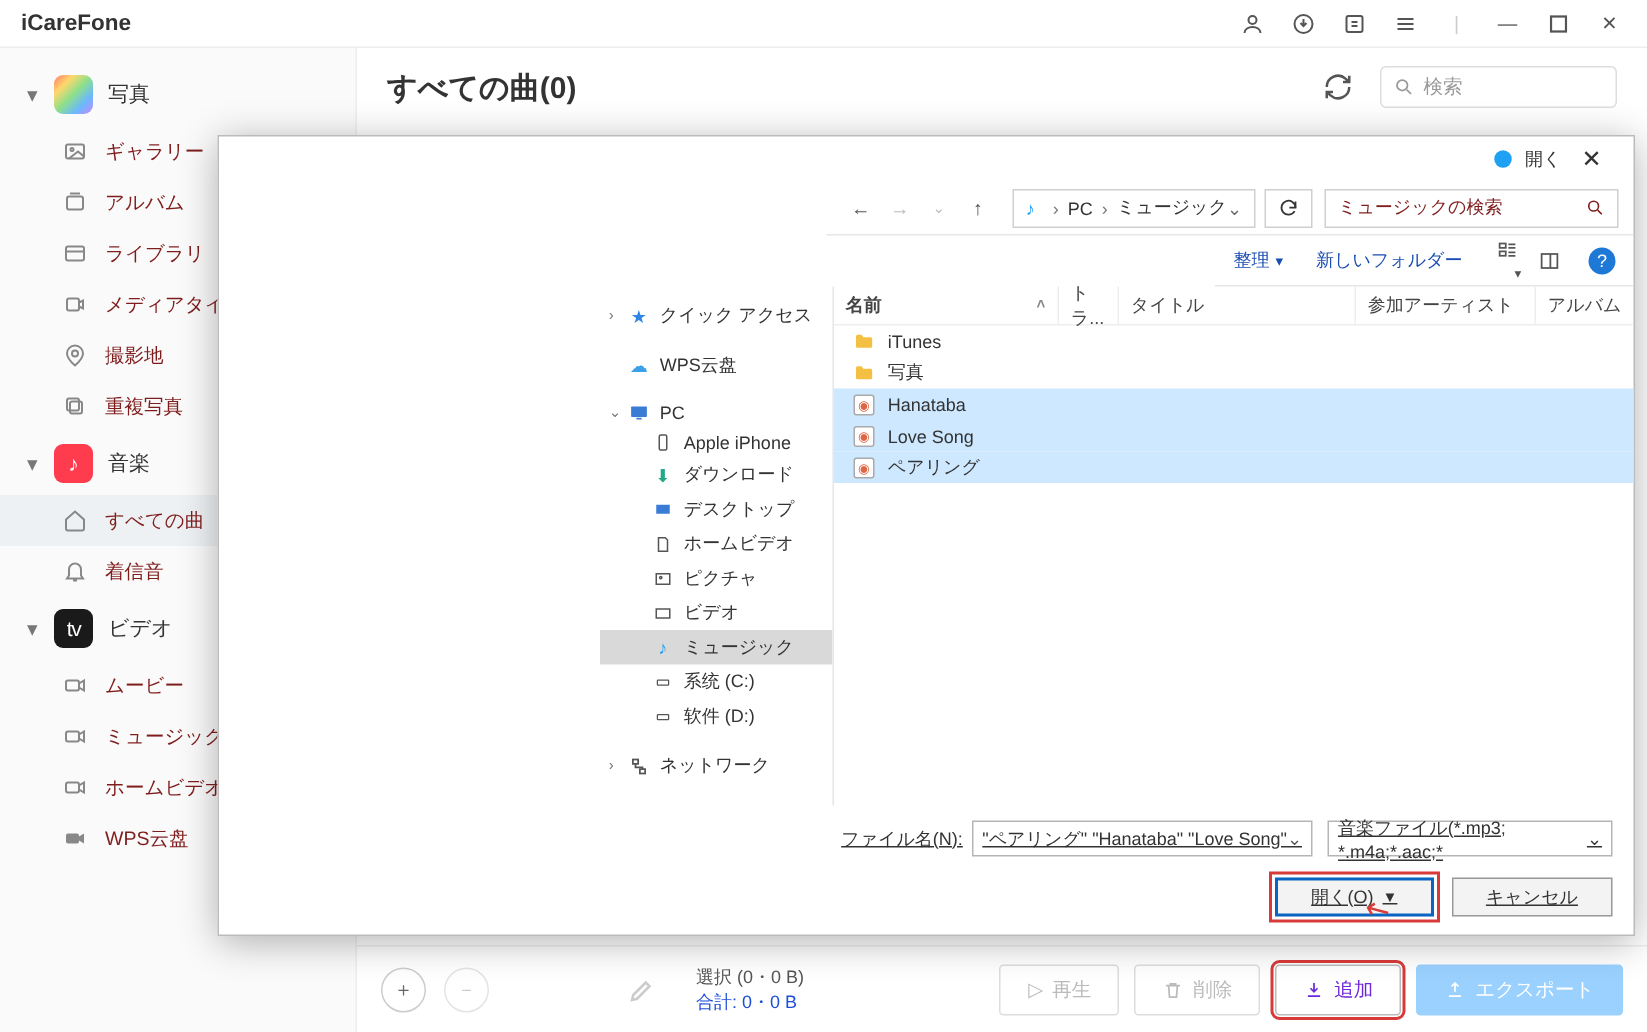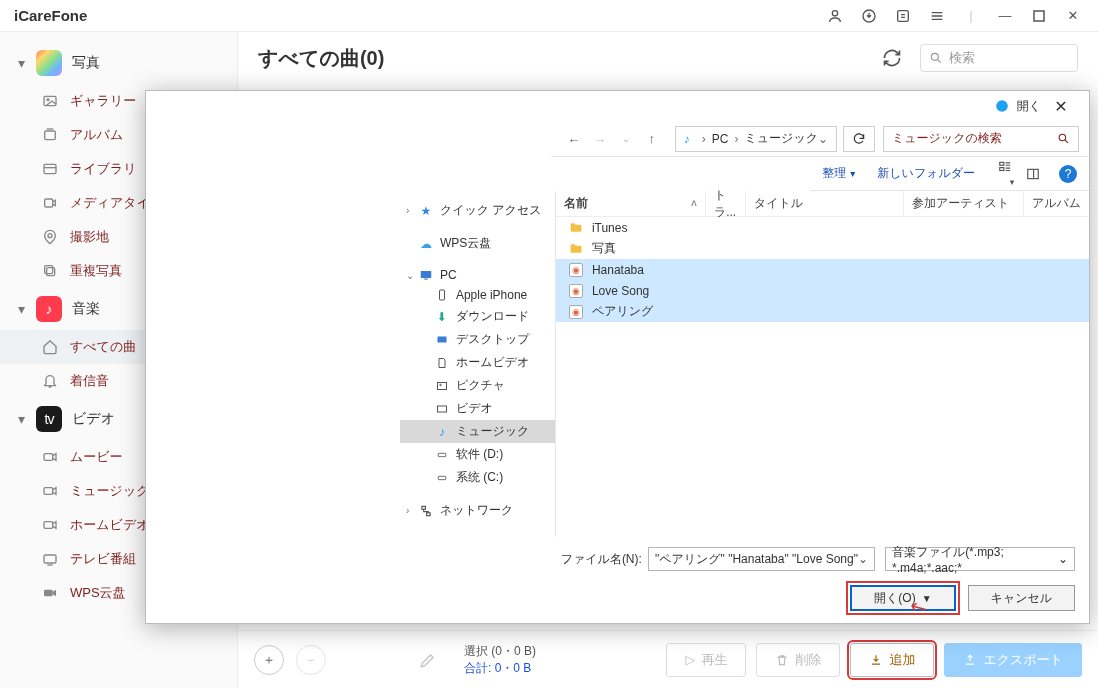--- a/index.html
+++ b/index.html
@@ -39,21 +39,21 @@
 
 .bottombar { position: absolute; left: 238px; right: 0; bottom: 0; height: 58px; border-top: 1px solid #eee; display:flex; align-items:center; padding: 0 16px; }
 .circle-btn { width: 30px; height: 30px; border: 1px solid #ccc; border-radius: 50%; display:flex; align-items:center; justify-content:center; margin-right: 12px; color:#666; cursor:pointer; }
 .circle-btn.dis { color:#ccc; border-color:#e4e4e4; }
 .edit-ic { color:#ccc; margin-left: 80px; }
 .sel-info { margin-left: 26px; font-size: 12px; color:#555; }
 .sel-info .s2 { color:#1d4ed8; }
 .bottombar .sp { flex:1; }
 .act-btn { height: 34px; padding: 0 18px; border: 1px solid #ddd; border-radius: 3px; display:flex; align-items:center; color:#bbb; margin-left: 10px; }
 .act-btn .ic { margin-right: 6px; }
-.act-btn.add { color:#a16207; border-color:#bbb; outline: 2px solid #d83a3a; outline-offset: 1px; cursor:pointer;}
+.act-btn.add { color:#6d28d9; border-color:#bbb; outline: 2px solid #d83a3a; outline-offset: 1px; cursor:pointer;}
 .act-btn.export { background:#9ad1ff; color:#fff; border-color:#9ad1ff; }
 
 
 .dialog { position: absolute; top: 90px; left: 145px; width: 945px; height: 534px; background:#fff; border: 1px solid #bbb; box-shadow: 0 4px 24px rgba(0,0,0,.3); display:flex; flex-direction:column;align-items:flex-end; }
 .dlg-title { height: 30px; display:flex; align-items:center; padding: 0 8px; font-size: 12px; }
 .dlg-title .ic { width:18px; height:18px; margin-right:6px; color:#1ea1f2; display:inline-flex; align-items:center; justify-content:center;}
 .dlg-title .sp { flex:1; }
 .dlg-close { width: 40px; text-align:center; font-size: 16px; cursor:pointer; }
 .dlg-nav { height: 36px; display:flex; align-items:center; padding: 0 10px; border-bottom: 1px solid #e6e6e6; }
 .navbtn { width: 26px; text-align:center; color:#555; cursor:pointer; }
@@ -82,21 +82,21 @@
 .cols { height: 26px; display:flex; align-items:center; font-size:12px; color:#444; border-bottom: 1px solid #eee;}
 .cols .c { padding: 0 8px; border-right: 1px solid #eee; height:100%; display:flex; align-items:center;}
 .cols .c1 { width: 150px; font-weight: bold; } .cols .c2 { width:40px;} .cols .c3{width:158px;} .cols .c4{width:120px;} .cols .c5{flex:1; border-right:none;}
 .cols .sort { margin-left: auto; color:#888; font-size:10px;}
 .files { flex:1; }
 .frow { height: 21px; display:flex; align-items:center; padding-left: 12px; font-size:12px;}
 .frow .fic { width:16px; margin-right:8px; display:inline-flex; align-items:center; justify-content:center;}
 .frow.sel { background: #cde8ff; }
 .folder-ic { color:#f3c043; }
 .audio-ic { width:14px; height:14px; background:#fff; border:1px solid #aaa; display:inline-flex; align-items:center; justify-content:center; color:#d64; font-size:9px; border-radius:2px;}
-.dlg-foot { padding: 10px 14px 12px 14px; }
+.dlg-foot { padding: 10px 14px 12px 14px; text-decoration: underline; }
 .fn-row { display:flex; align-items:center; margin-bottom: 14px; }
 .fn-label { font-size:12px; margin-right: 6px; white-space:nowrap;}
 .fn-input { flex:1; height:24px; border:1px solid #b5b5b5; padding: 0 6px; font-size:12px; display:flex; align-items:center; justify-content:space-between; margin-right:10px;}
 .fn-input .dd { color:#555; }
 .filter { width:190px; height:24px; border:1px solid #b5b5b5; font-size:12px; display:flex; align-items:center; padding:0 6px; justify-content:space-between;}
 .btns { display:flex; justify-content:flex-end; gap: 12px; }
 .dlg-btn { height:26px; padding: 0 22px; border:1px solid #999; background:#f3f3f3; font-size:12px; display:flex; align-items:center; cursor:pointer;}
 .dlg-btn.primary { border:2px solid #0a64c2; outline: 2px solid #d83a3a; outline-offset: 2px; }
 .dlg-btn .dd { margin-left: 6px; font-size:10px;}
 .arrow-callout { position:absolute; bottom: 4px; right: 162px; color:#d83a3a; font-size: 20px; transform: rotate(-30deg); }
@@ -254,29 +254,20 @@
           <span>ミュージック</span>
         </div>
         <div class="sub">
           <span class="ic">
             <svg width="16" height="16" viewBox="0 0 24 24" fill="none" stroke="currentColor" stroke-width="2">
               <rect x="3" y="7" width="13" height="10" rx="2"></rect>
               <path d="M16 10l5-3v10l-5-3"></path>
             </svg>
           </span>
           <span>ホームビデオ</span>
-        </div>
-        <div class="sub">
-          <span class="ic">
-            <svg width="16" height="16" viewBox="0 0 24 24" fill="none" stroke="currentColor" stroke-width="2">
-              <rect x="3" y="6" width="18" height="12" rx="2"></rect>
-              <path d="M8 21h8"></path>
-            </svg>
-          </span>
-          <span>テレビ番組</span>
         </div>
         <div class="sub">
           <span class="ic">
             <svg width="16" height="16" viewBox="0 0 24 24" fill="currentColor">
               <rect x="3" y="7" width="13" height="10" rx="2"></rect>
               <path d="M16 10l5-3v10l-5-3z"></path>
             </svg>
           </span>
           <span>WPS云盘</span>
         </div>
@@ -500,30 +491,30 @@
           </span>
           <span>ミュージック</span>
         </div>
         <div class="tnode lvl1">
           <span class="exp"></span>
           <span class="tic">
             <svg width="14" height="10" viewBox="0 0 24 24" fill="none" stroke="#555" stroke-width="2">
               <rect x="3" y="8" width="18" height="8" rx="1"></rect>
             </svg>
           </span>
-          <span>软件 (D:)</span>
+          <span>系统 (C:)</span>
         </div>
         <div class="tnode lvl1">
           <span class="exp"></span>
           <span class="tic">
             <svg width="14" height="10" viewBox="0 0 24 24" fill="none" stroke="#555" stroke-width="2">
               <rect x="3" y="8" width="18" height="8" rx="1"></rect>
             </svg>
           </span>
-          <span>系统 (C:)</span>
+          <span>软件 (D:)</span>
         </div>
         <div class="tnode sp"></div>
         <div class="tnode">
           <span class="exp">›</span>
           <span class="tic">
             <svg width="14" height="14" viewBox="0 0 24 24" fill="none" stroke="#555" stroke-width="2">
               <rect x="5" y="4" width="6" height="5"></rect>
               <rect x="13" y="15" width="6" height="5"></rect>
               <path d="M8 9v4h8v2"></path>
             </svg>

